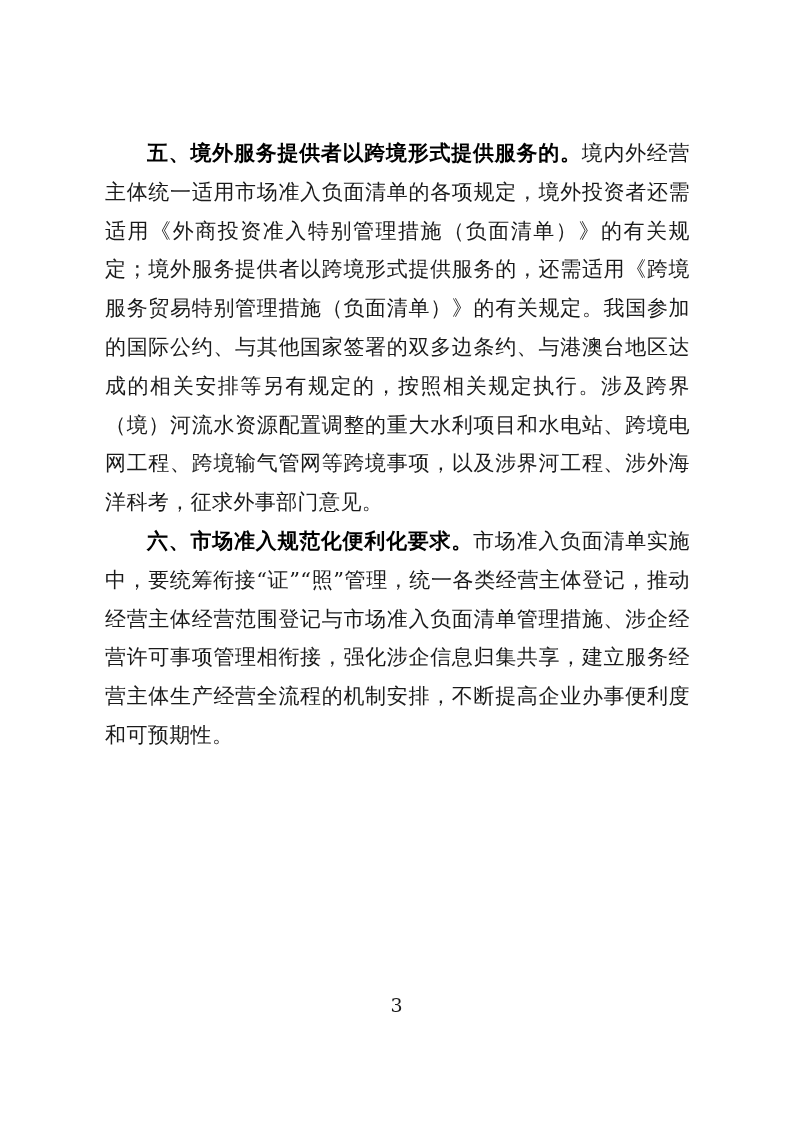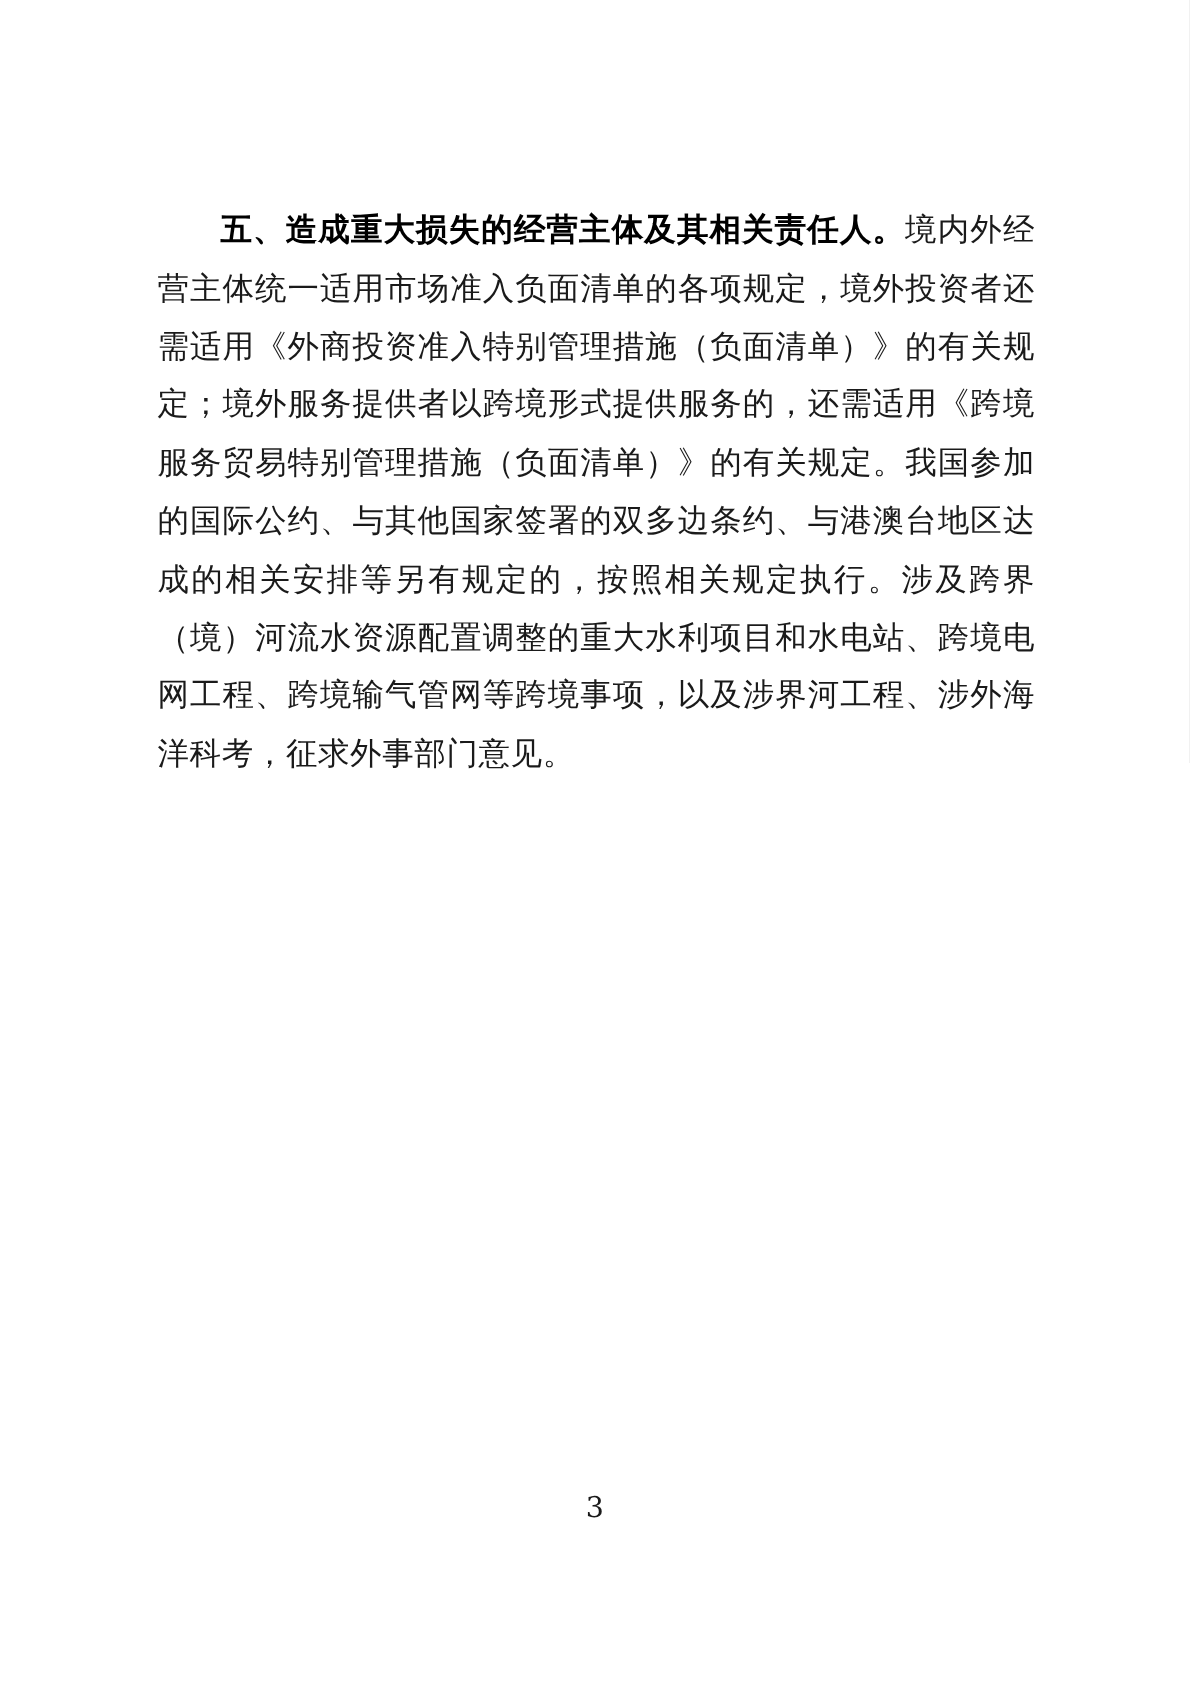--- a/index.html
+++ b/index.html
@@ -50,20 +50,21 @@
     font-size: 19px;
     color: #1a1a1a;
   }
 </style>
 </head>
 <body>
 
 <div class="page">
   <div class="content">
 
-    <p class="para"><span class="para-heading">五、造成重大损失的经营主体及其相关责任人。</span><span class="para-body">境内外经营主体统一适用市场准入负面清单的各项规定，境外投资者还需适用《外商投资准入特别管理措施（负面清单）》的有关规定；境外服务提供者以跨境形式提供服务的，还需适用《跨境服务贸易特别管理措施（负面清单）》的有关规定。我国参加的国际公约、与其他国家签署的双多边条约、与港澳台地区达成的相关安排等另有规定的，按照相关规定执行。涉及跨界（境）河流水资源配置调整的重大水利项目和水电站、跨境电网工程、跨境输气管网等跨境事项，以及涉界河工程、涉外海洋科考，征求外事部门意见。</span></p>
+    <p class="para"><span class="para-heading">五、境外服务提供者以跨境形式提供服务的。</span><span class="para-body">境内外经营主体统一适用市场准入负面清单的各项规定，境外投资者还需适用《外商投资准入特别管理措施（负面清单）》的有关规定；境外服务提供者以跨境形式提供服务的，还需适用《跨境服务贸易特别管理措施（负面清单）》的有关规定。我国参加的国际公约、与其他国家签署的双多边条约、与港澳台地区达成的相关安排等另有规定的，按照相关规定执行。涉及跨界（境）河流水资源配置调整的重大水利项目和水电站、跨境电网工程、跨境输气管网等跨境事项，以及涉界河工程、涉外海洋科考，征求外事部门意见。</span></p>
 
+    <p class="para"><span class="para-heading">六、市场准入规范化便利化要求。</span><span class="para-body">市场准入负面清单实施中，要统筹衔接“证”“照”管理，统一各类经营主体登记，推动经营主体经营范围登记与市场准入负面清单管理措施、涉企经营许可事项管理相衔接，强化涉企信息归集共享，建立服务经营主体生产经营全流程的机制安排，不断提高企业办事便利度和可预期性。</span></p>
 
 
   </div>
 
   <div class="page-number">3</div>
 </div>
 
 </body></html>

